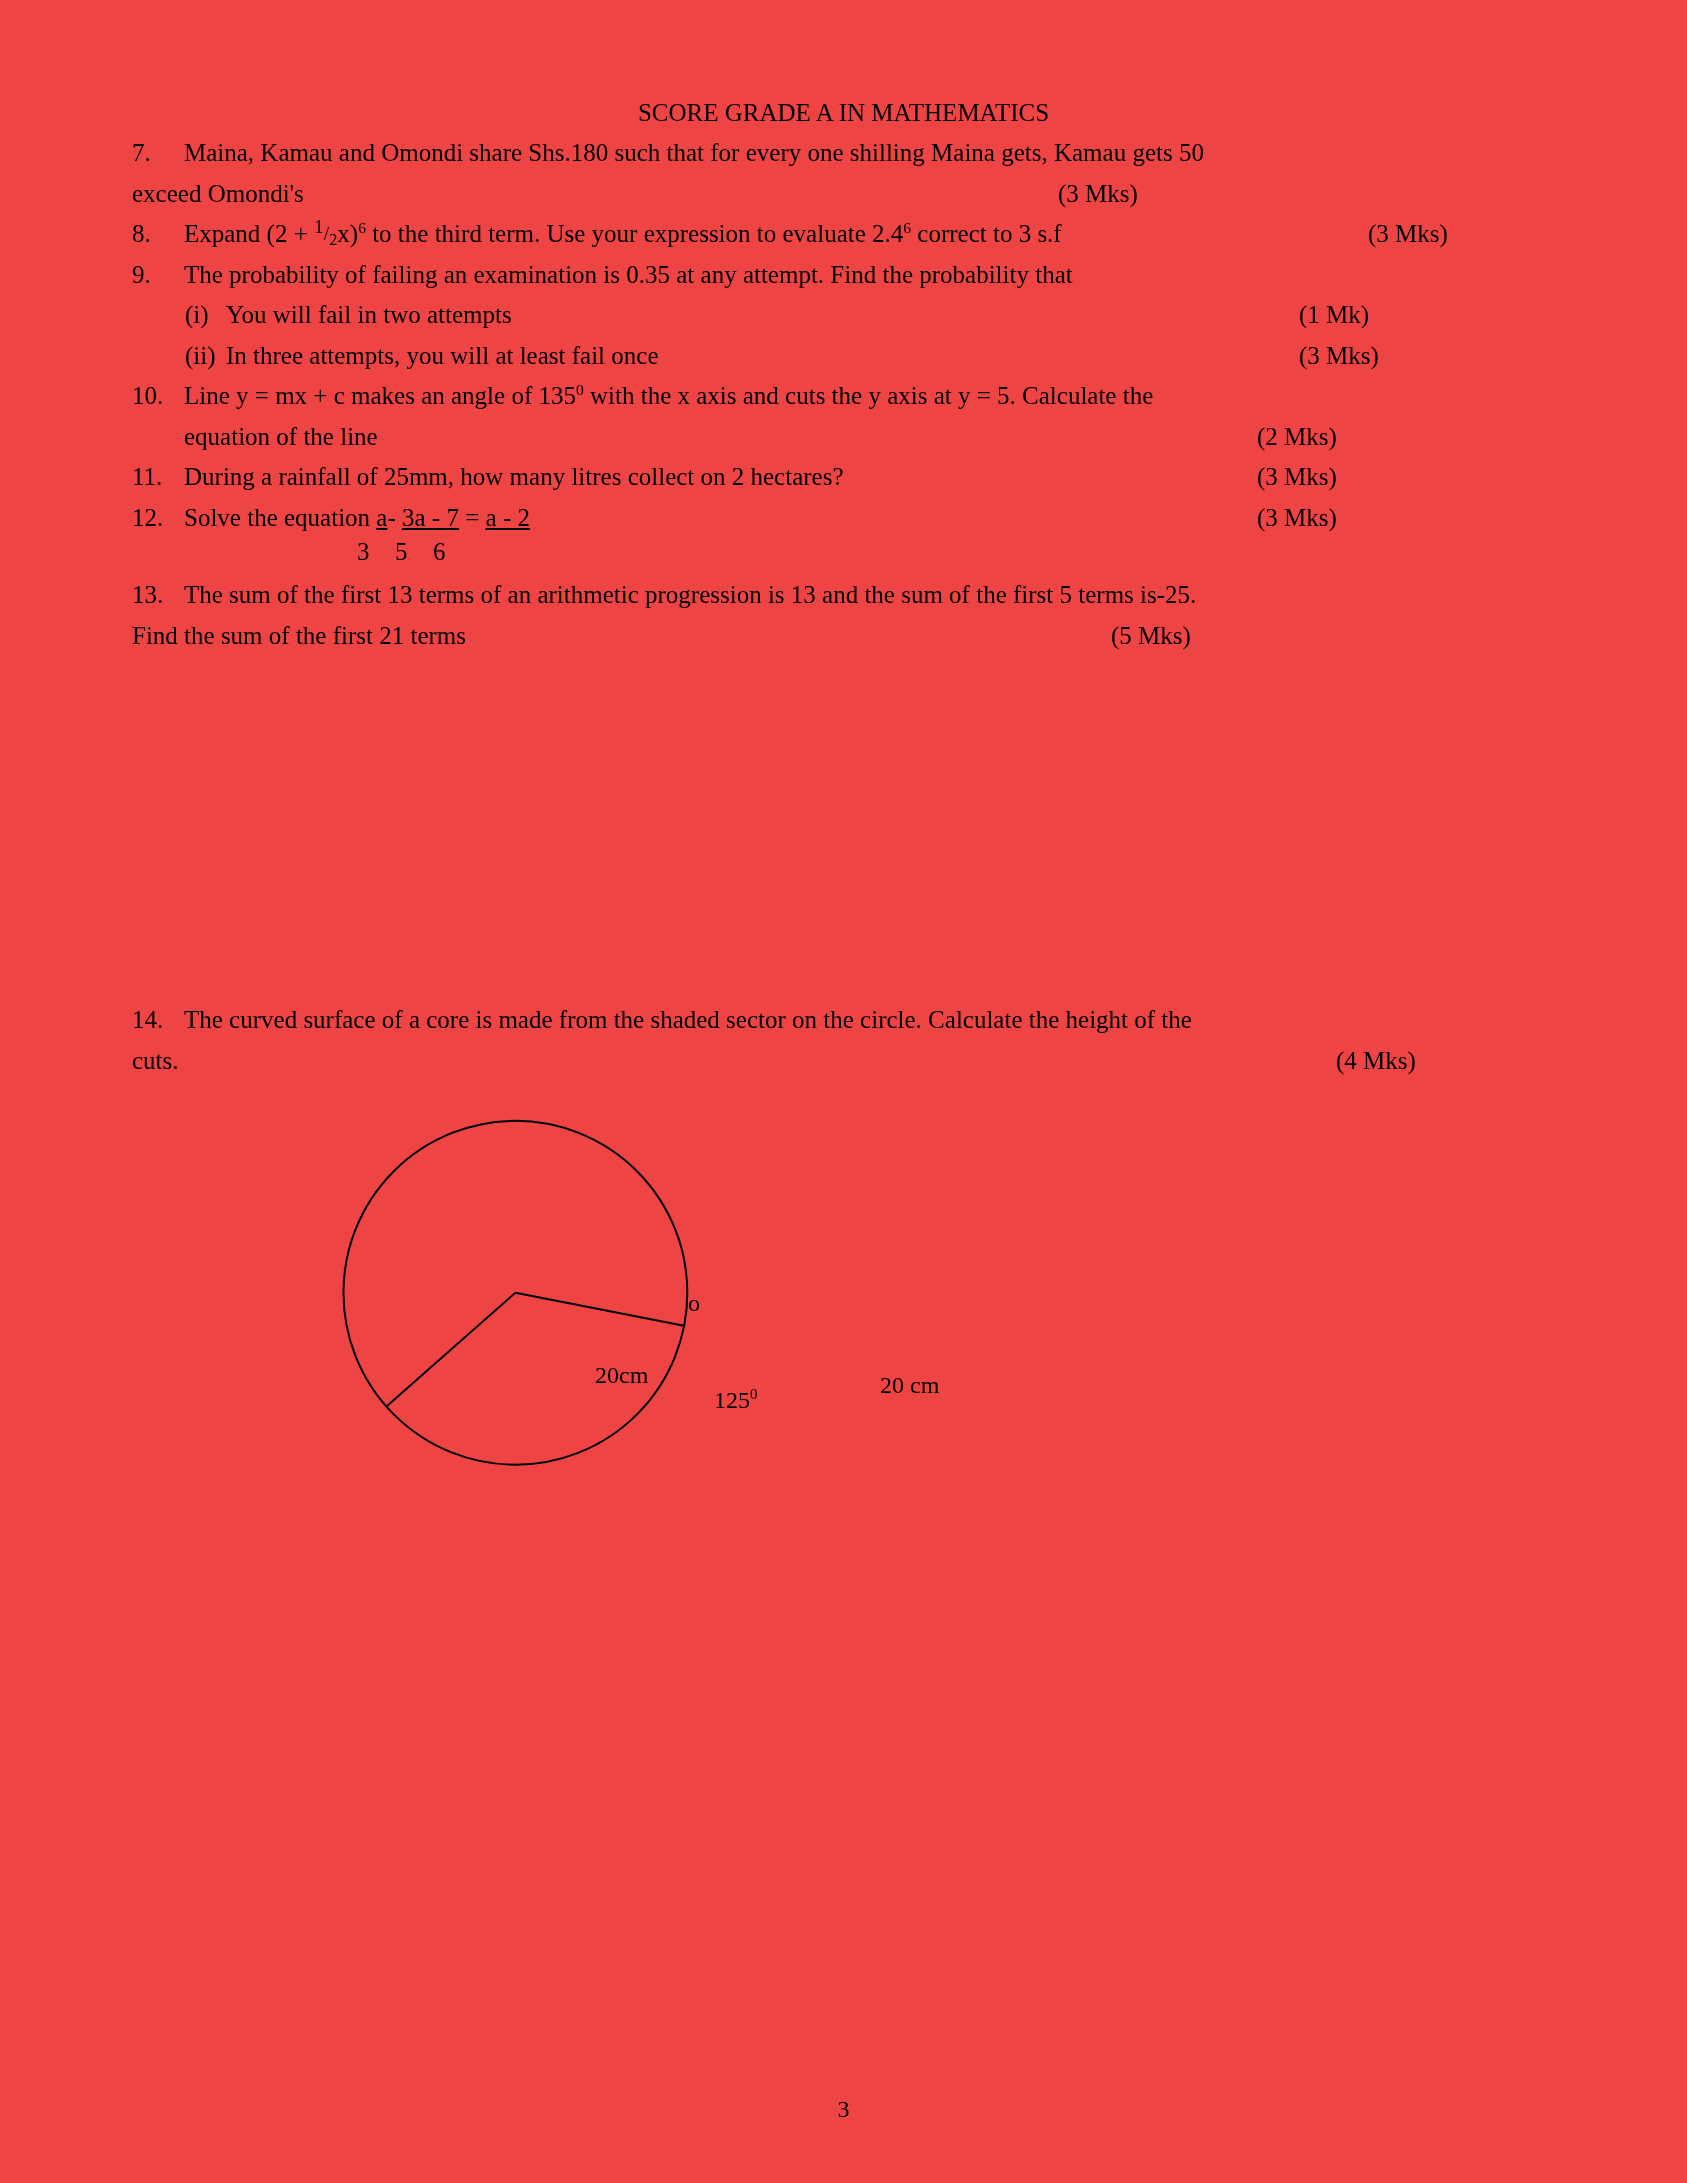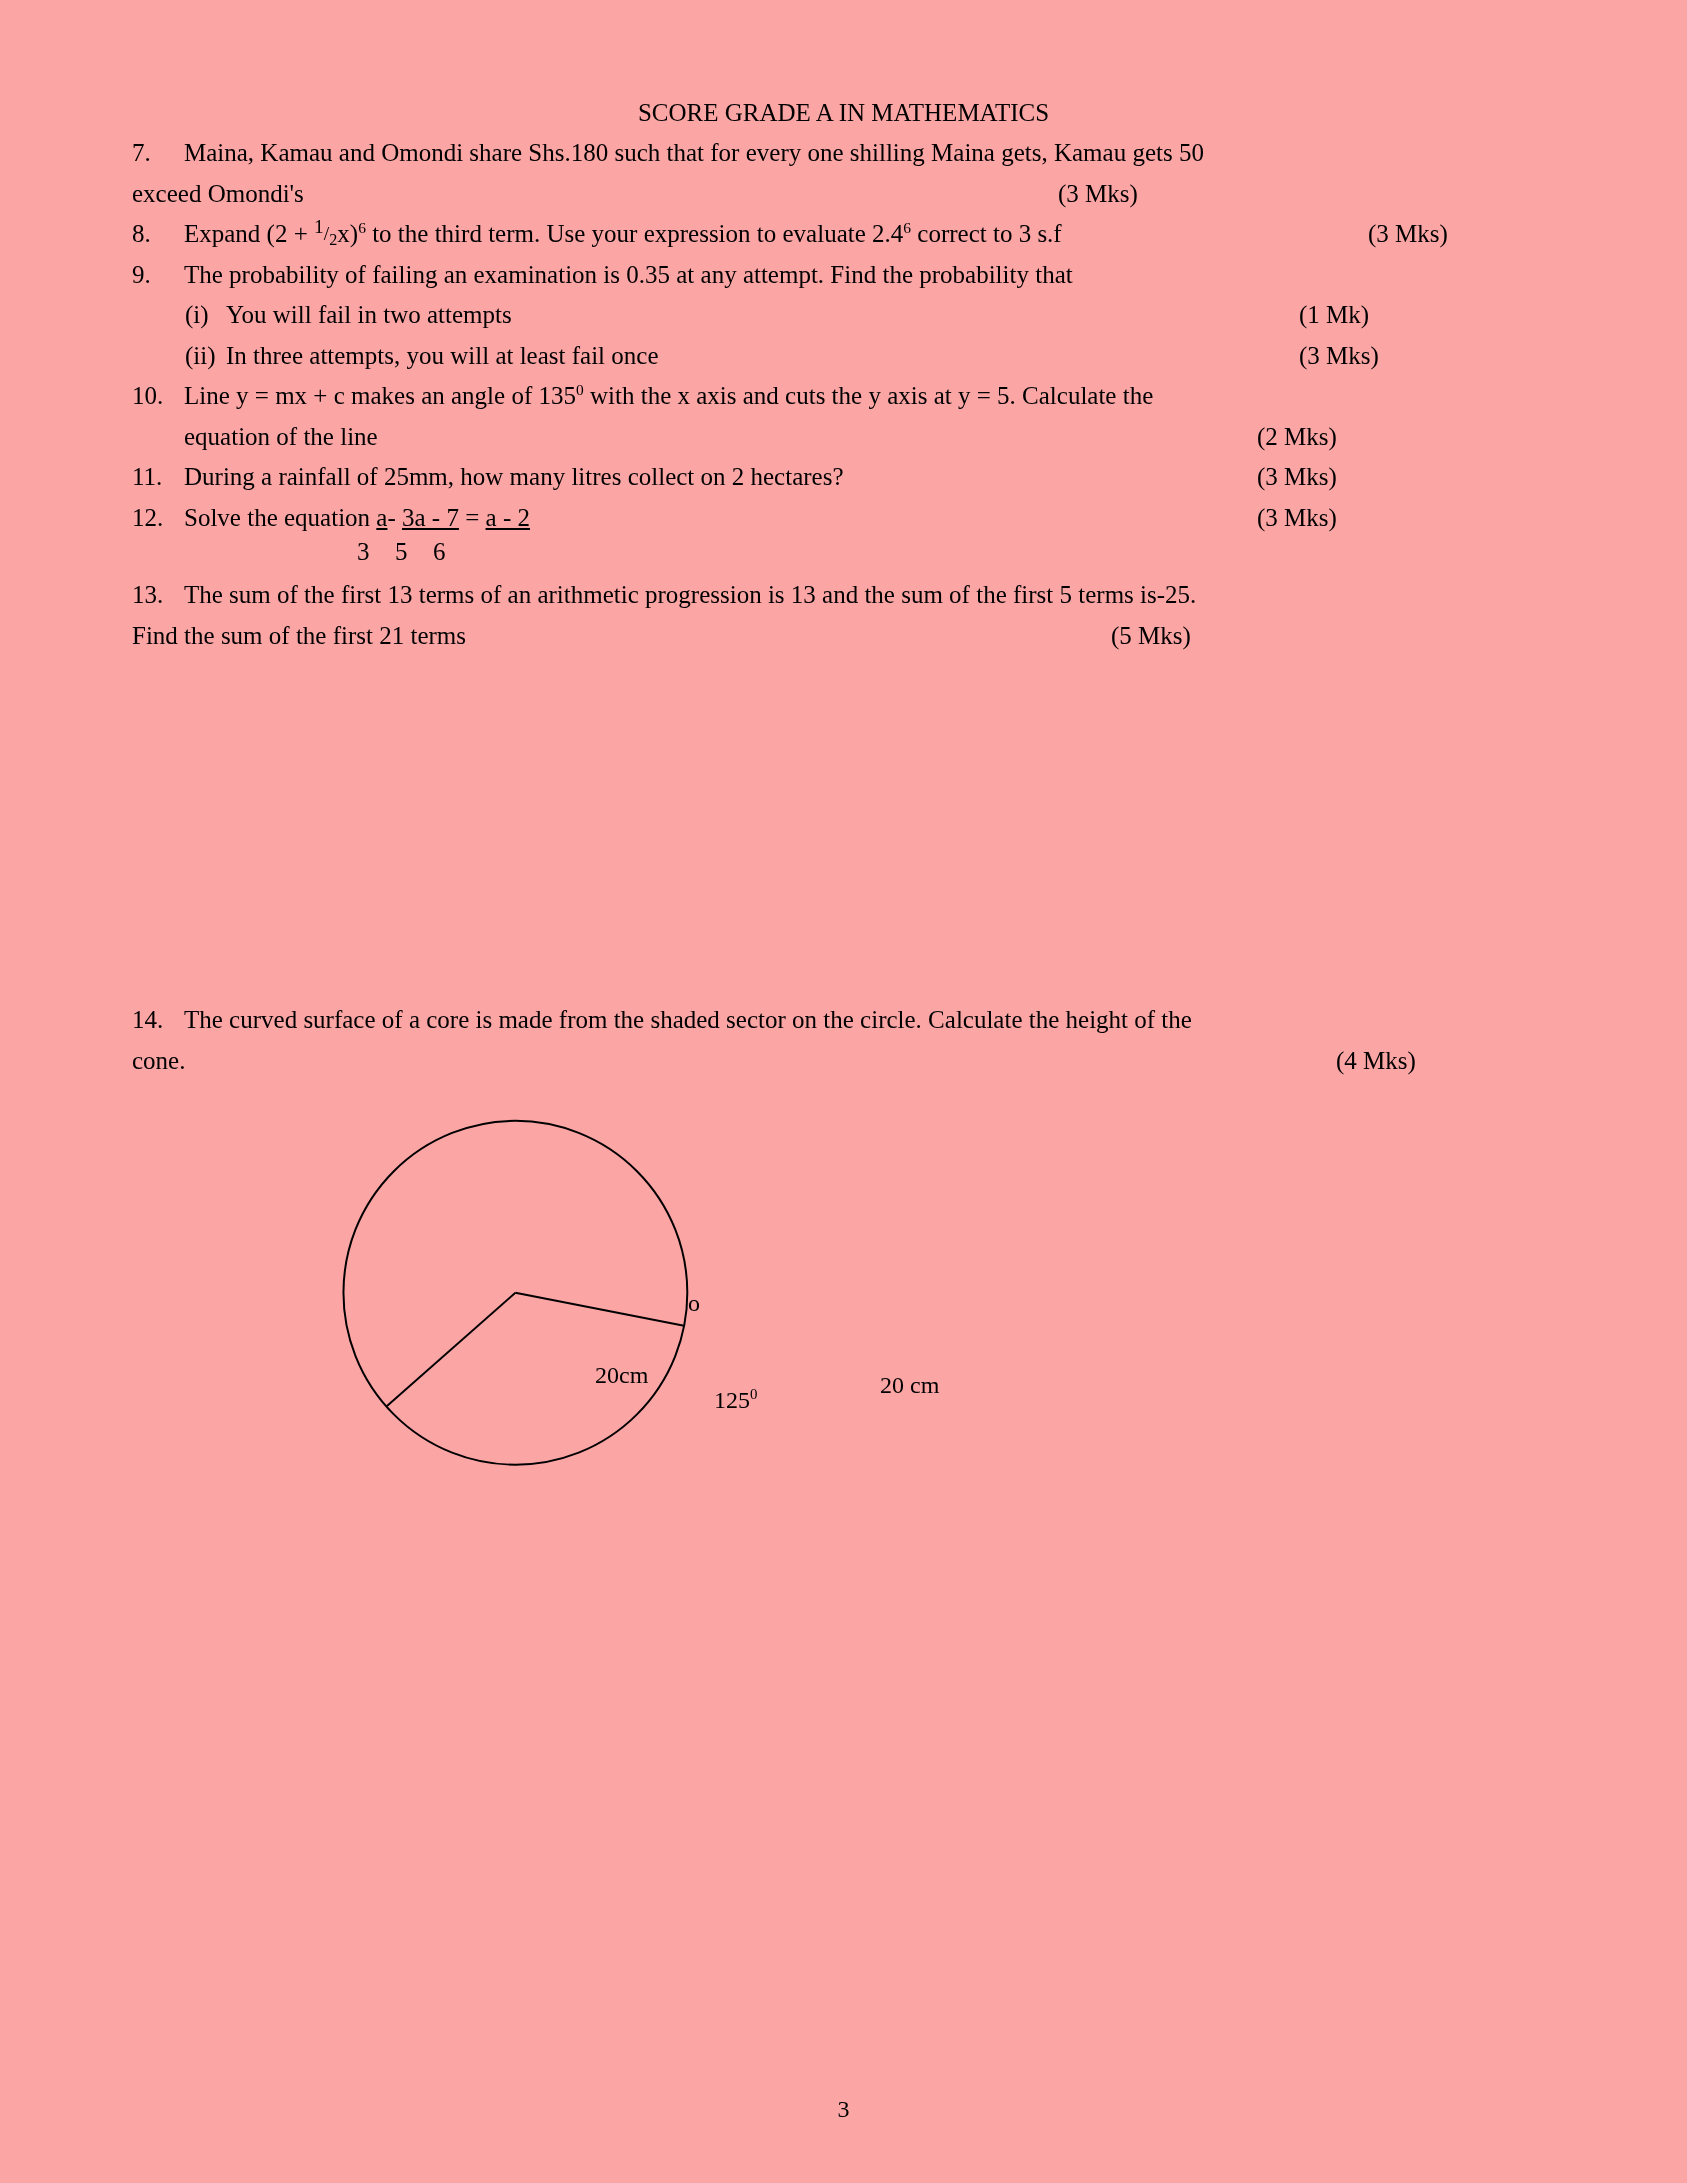--- a/index.html
+++ b/index.html
@@ -8,21 +8,21 @@
     background: #ffffff;
   }
   body {
     font-family: "Liberation Serif", "DejaVu Serif", serif;
     color: #000000;
   }
   .page {
     position: relative;
     width: 1687px;
     height: 2183px;
-    background: #fca5a5;
+    background: #ef4444;
     box-sizing: border-box;
     padding: 99px 132px 0 132px;
   }
   .doc-header {
     text-align: center;
     font-size: 25px;
     line-height: 1.1;
     margin: 0 0 6.6px 0;
   }
   .q {
@@ -200,21 +200,21 @@
   </div>
 
   <div class="spacer-big"></div>
 
   <div>
     <div class="q">
       <div class="q-num">14.</div>
       <div class="q-body">The curved surface of a core is made from the shaded sector on the circle. Calculate the height of      the</div>
     </div>
     <div class="block line">
-      <span>cone.</span>
+      <span>cuts.</span>
       <span class="marks" style="left:1204px;">(4 Mks)</span>
     </div>
   </div>
 
   <div class="figure">
     <svg width="794" height="410" viewBox="0 0 1200 620" style="position:absolute; left:198px; top:0;">
       <circle cx="280" cy="290" r="260" fill="none" stroke="#000000" stroke-width="3"></circle>
       <line x1="280" y1="290" x2="85" y2="462" stroke="#000000" stroke-width="3"></line>
       <line x1="280" y1="290" x2="535" y2="340" stroke="#000000" stroke-width="3"></line>
     </svg>

